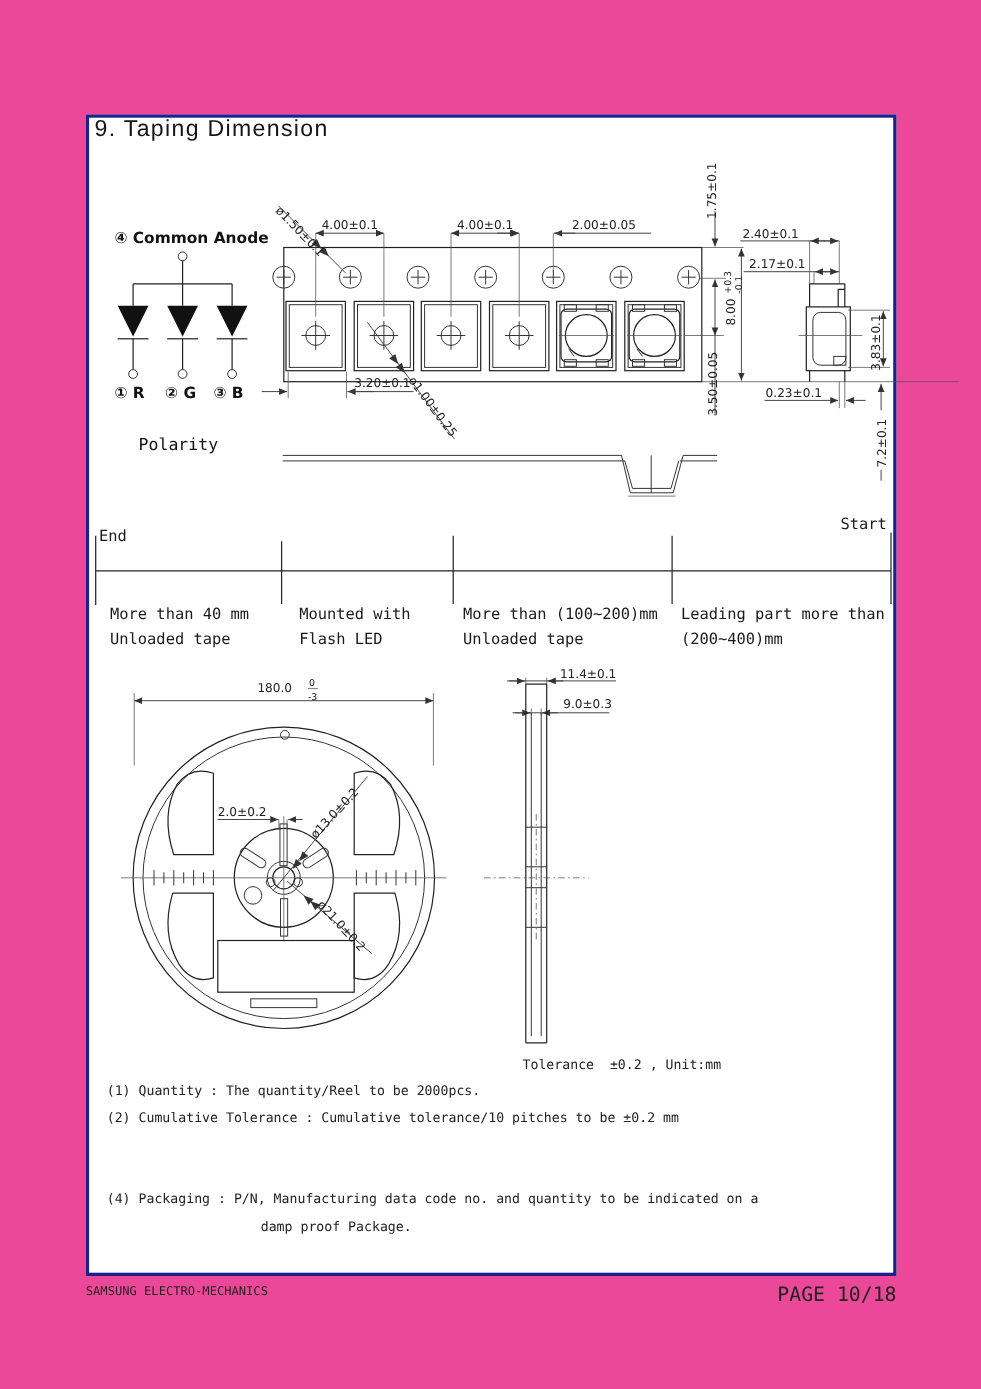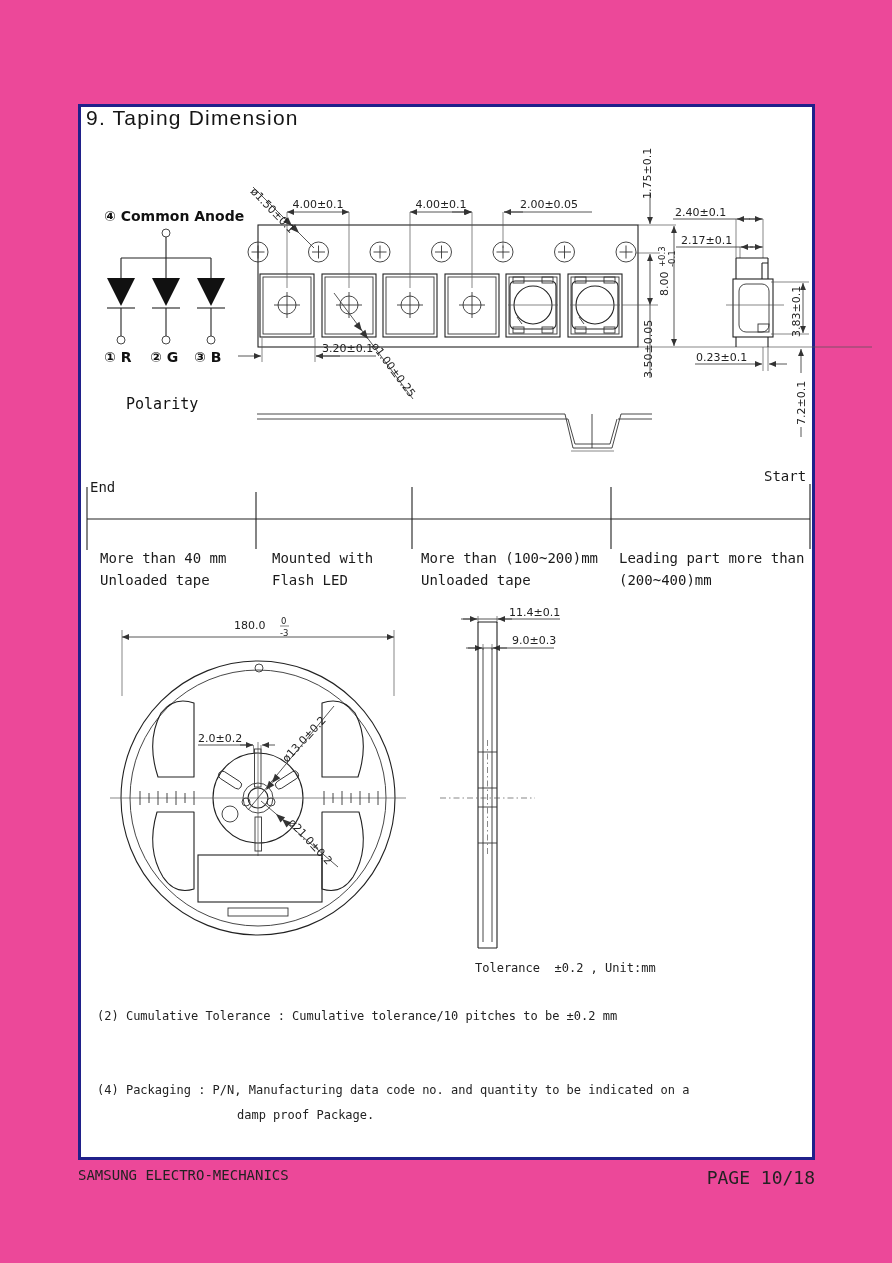--- a/index.html
+++ b/index.html
@@ -322,19 +322,20 @@
       <text class="dimtxt" x="512" y="644">9.0±0.3</text>
       <path class="obj" d="M478,622 H497 M478,622 V948 M497,622 V948 M478,948 H497"></path>
       <path class="obj2" d="M483,648 V942 M492,648 V942 M478,752 H497 M478,788 H497 M478,807 H497 M478,843 H497"></path>
       <line class="dash" x1="440" y1="798" x2="535" y2="798"></line>
       <line class="dash" x1="487.5" y1="740" x2="487.5" y2="856"></line>
     </g>
   </svg>
 
   <div class="abs mono note" style="left:475px;top:961px;">Tolerance  ±0.2 , Unit:mm</div>
 
+  <div class="abs mono note" style="left:97px;top:984px;"><span>(1)</span> <span>Quantity : The quantity/Reel to be 2000pcs.</span></div>
   <div class="abs mono note" style="left:97px;top:1009px;"><span>(2)</span> <span>Cumulative Tolerance : Cumulative tolerance/10 pitches to be ±0.2 mm</span></div>
   <div class="abs mono note" style="left:97px;top:1083px;"><span>(4)</span> <span>Packaging : P/N, Manufacturing data code no. and quantity to be indicated on a</span></div>
   <div class="abs mono note" style="left:205px;top:1108px;margin-left:32px;">damp proof Package.</div>
 
-  <div class="abs mono" style="left:78px;top:1167px;font-size:14px;color:#222;">SAMSUNG ELECTRO-MECHANICS</div>
+  <div class="abs mono" style="left:78px;top:1167px;font-size:11px;color:#222;">SAMSUNG ELECTRO-MECHANICS</div>
   <div class="abs mono" style="right:77px;top:1167px;font-size:18px;color:#222;">PAGE 10/18</div>
 </div>
 
 </body></html>

